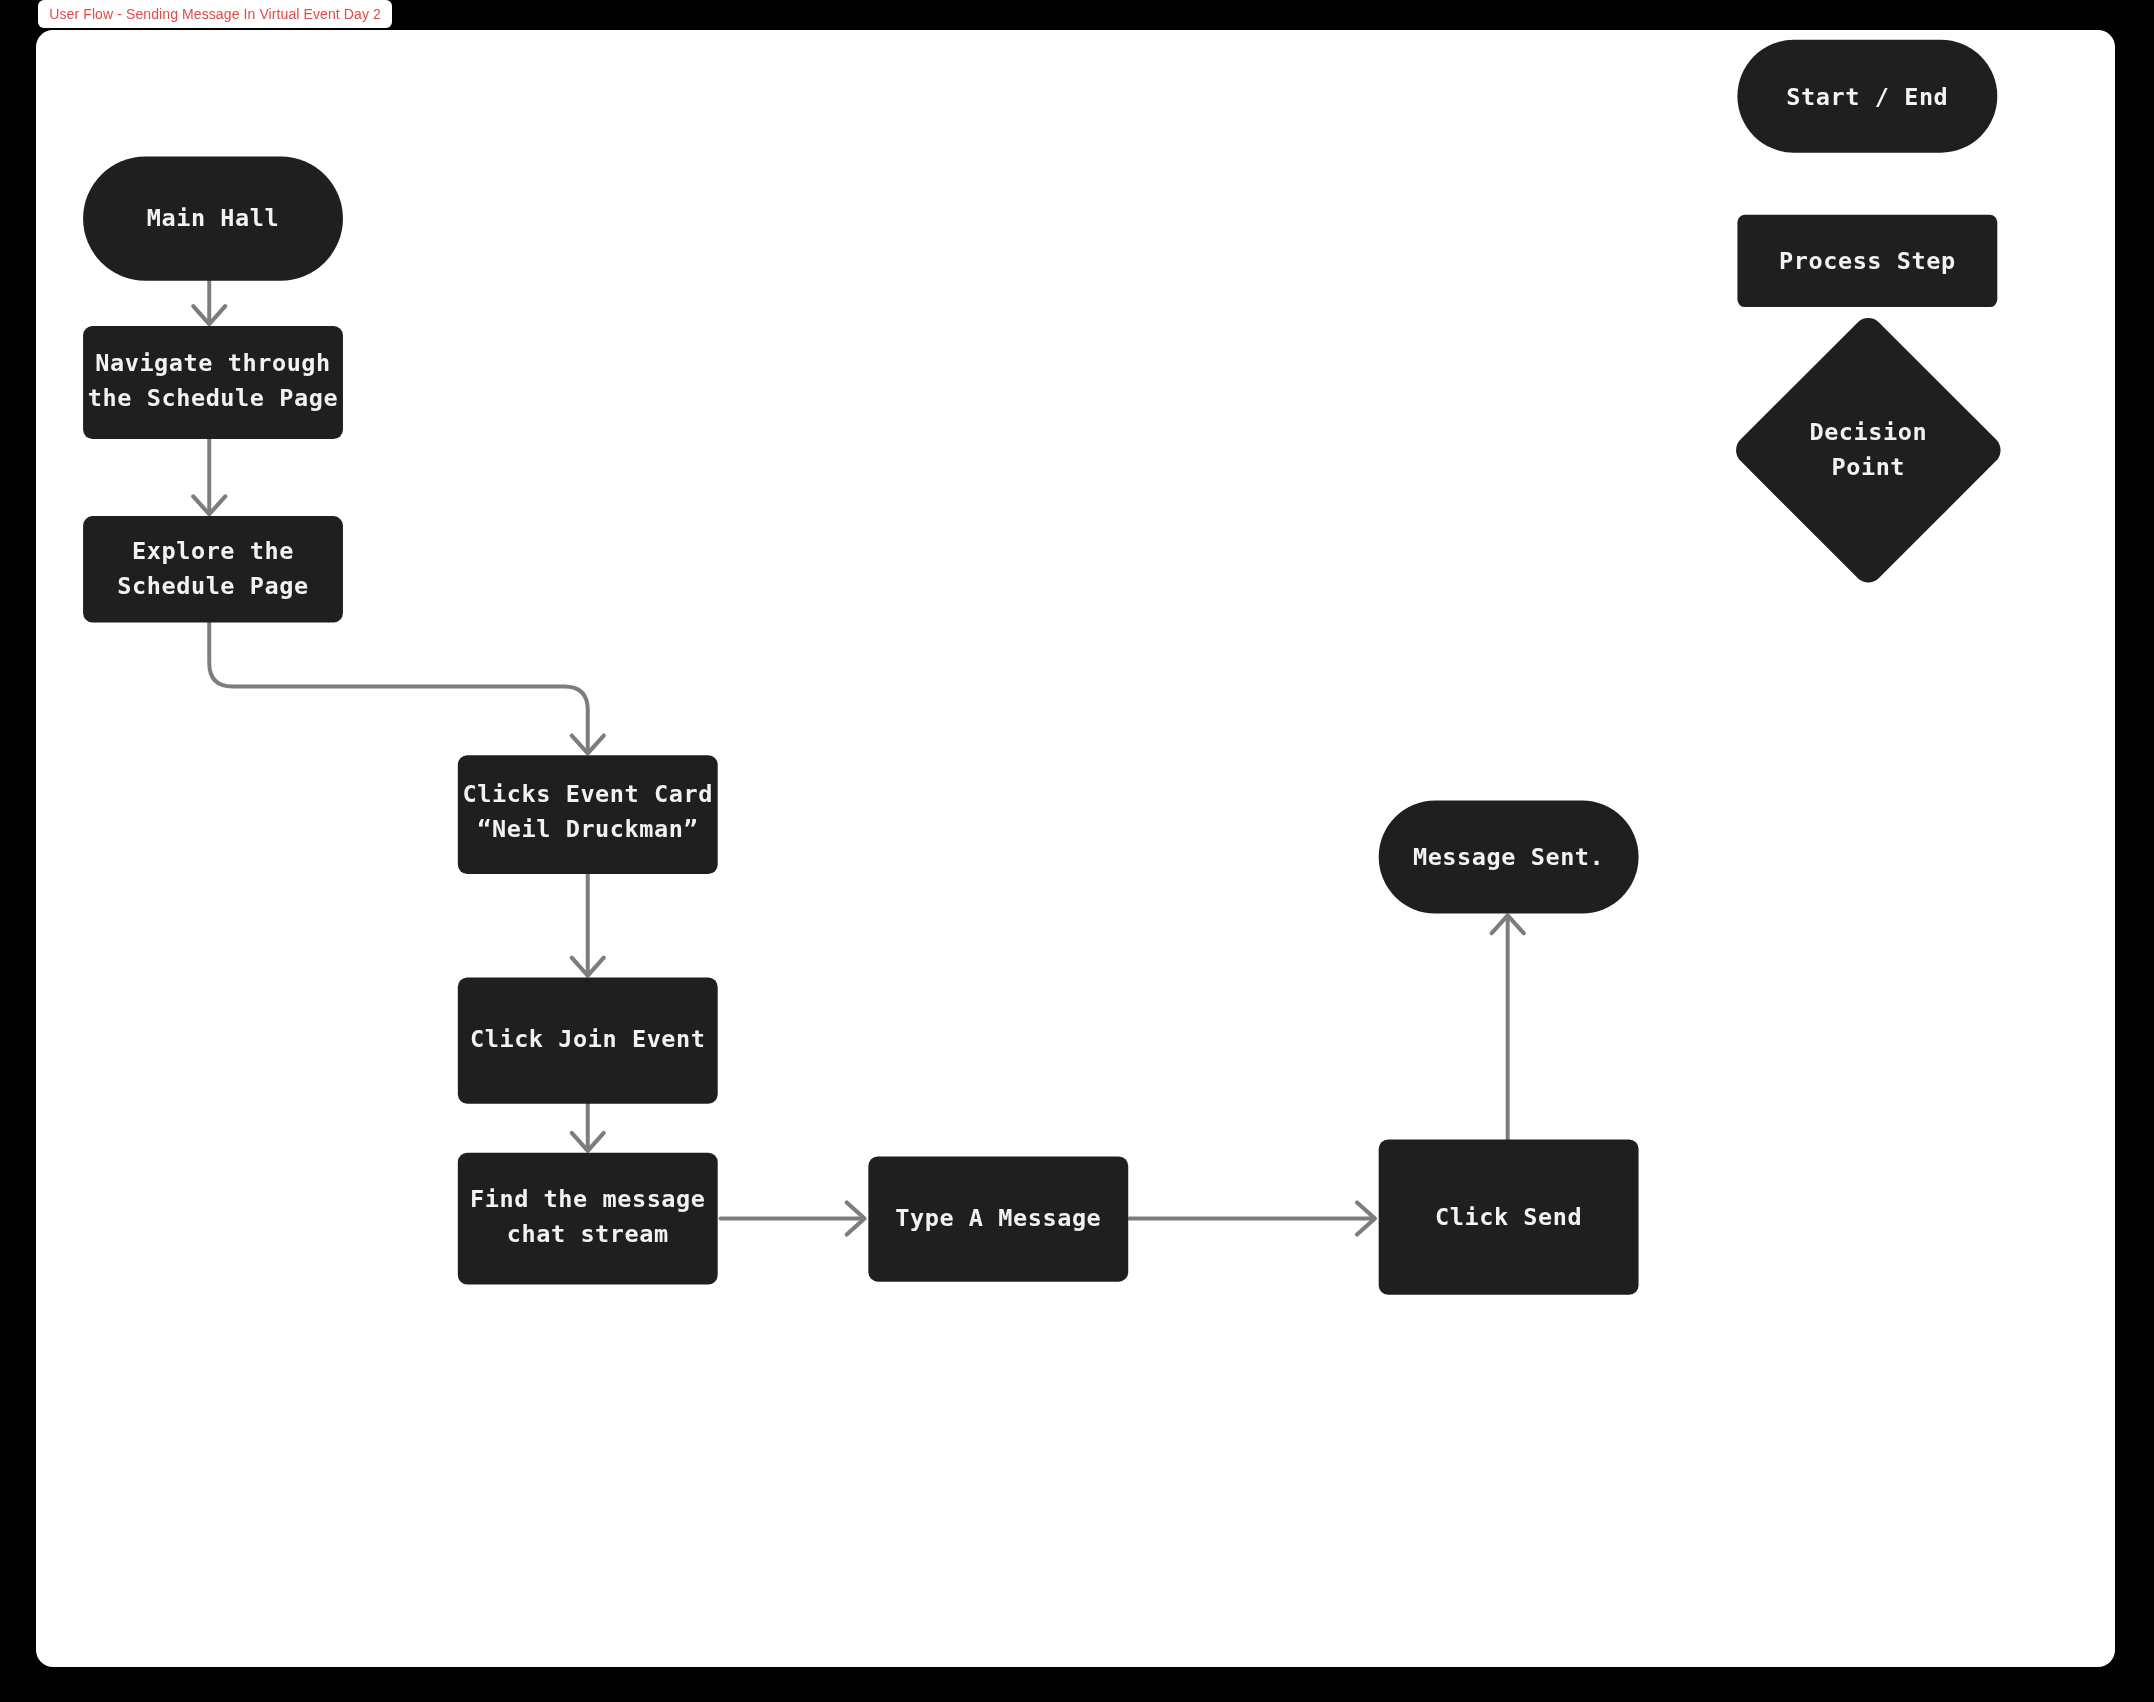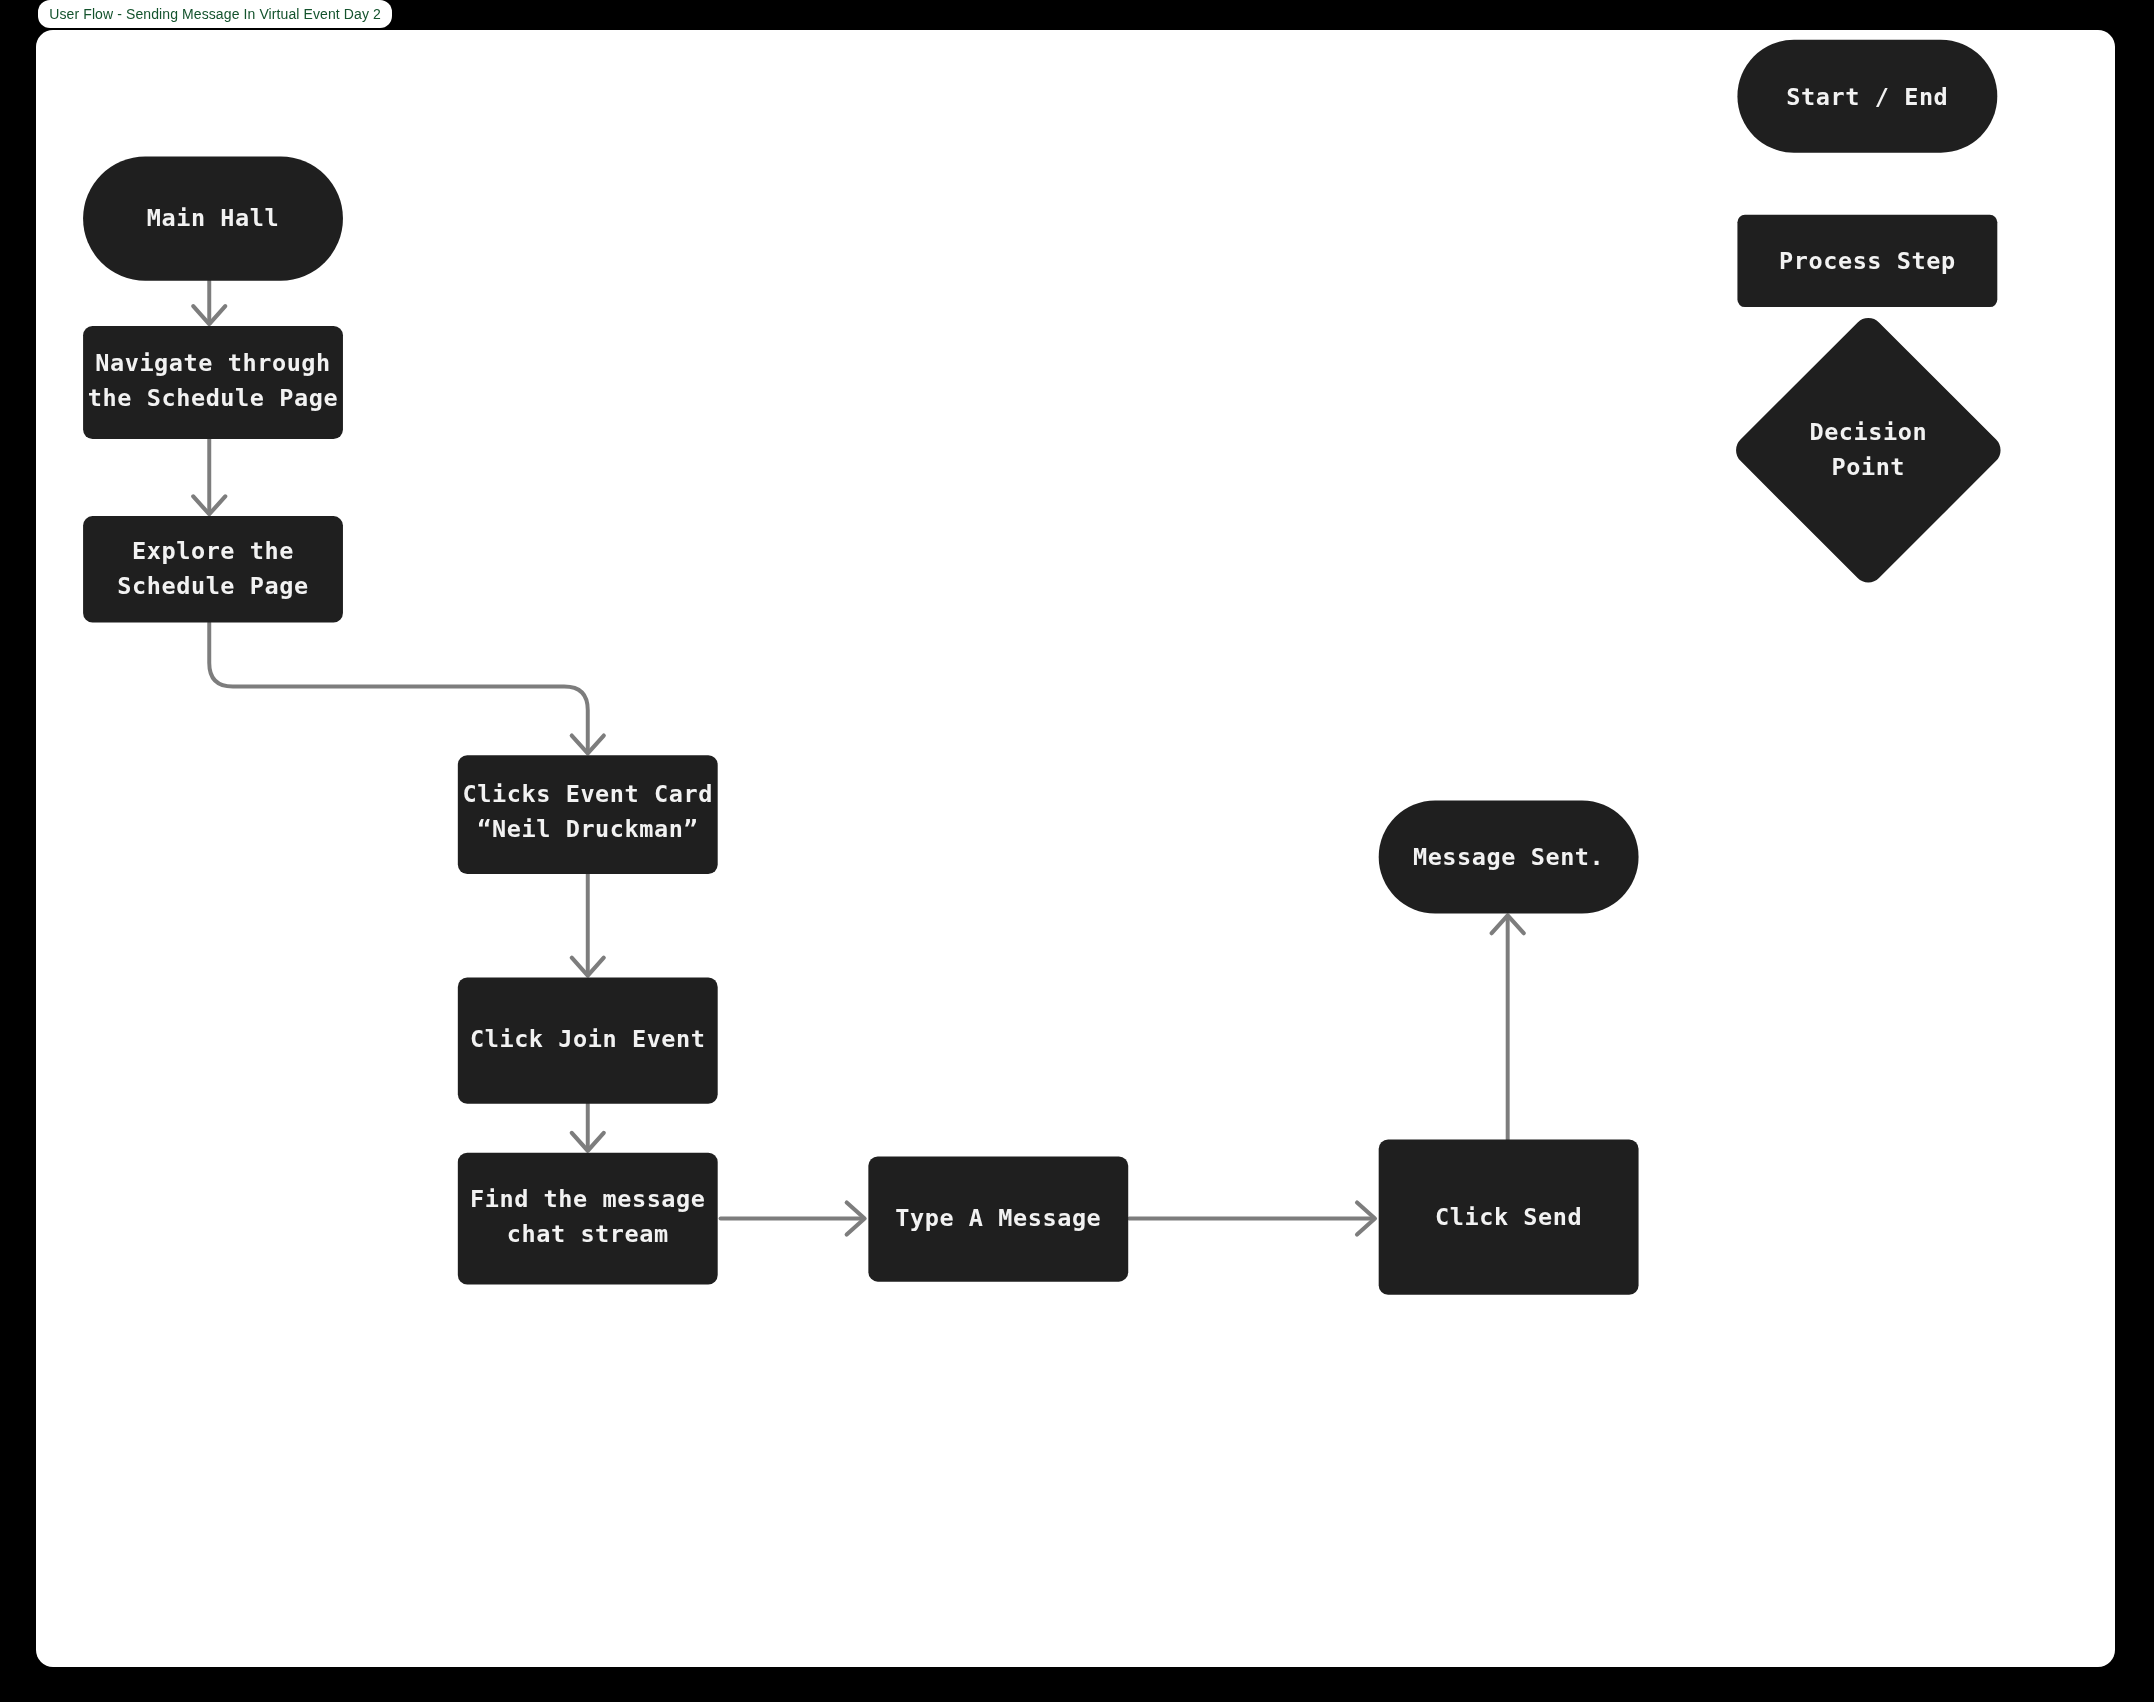--- a/index.html
+++ b/index.html
@@ -19,30 +19,30 @@
     inset: 0;
     background: #000000;
   }
   
   #title-tab {
     position: absolute;
     left: 38px;
     top: 0px;
     height: 28px;
     background: #ffffff;
-    color: #14532d;
+    color: #ef4444;
     display: flex;
     align-items: center;
     padding: 0 11.3px;
     font-family: "Liberation Sans", sans-serif;
     font-size: 14px;
     letter-spacing: 0.1px;
     white-space: nowrap;
     z-index: 5;
-    border-radius: 12px;
+    border-radius: 6px;
   }
   
   #canvas {
     position: absolute;
     left: 36px;
     top: 30px;
     width: 2079px;
     height: 1637px;
     background: #ffffff;
     border-radius: 17px;

